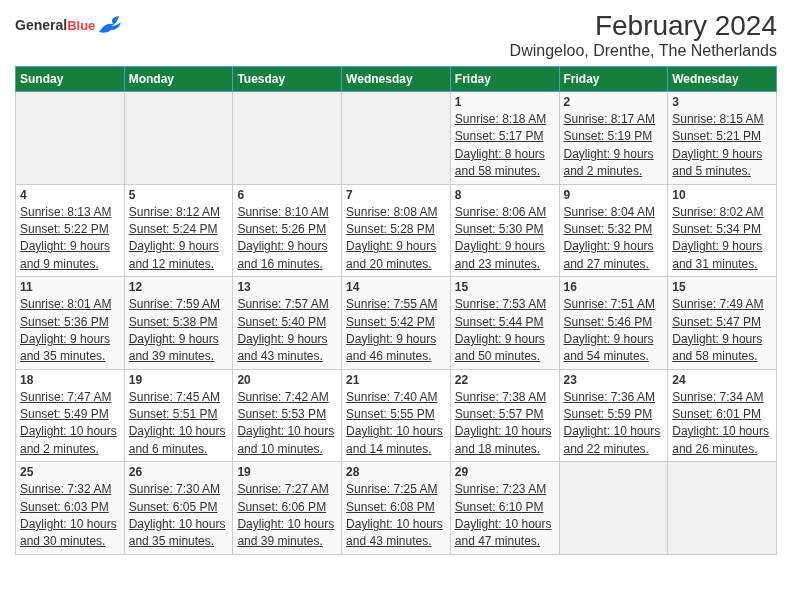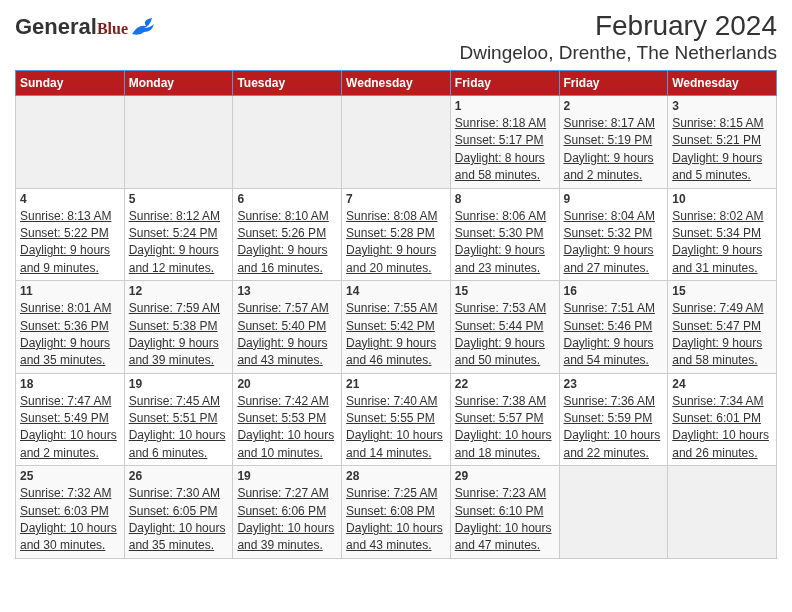--- a/index.html
+++ b/index.html
@@ -16,58 +16,57 @@
       align-items: flex-start;
       margin-bottom: 6px;
     }
     .logo {
       display: flex;
       flex-direction: column;
       align-items: flex-start;
       margin-top: 4px;
     }
     .logo-general {
-      font-size: 22px;
+      font-size: 14px;
       font-weight: bold;
       color: #333;
     }
     .logo-blue {
-      font-size: 16px;
-      font-weight: bold;
-      color: #7f1d1d;
-      font-family: Liberation Serif, serif;
+      font-size: 13px;
+      font-weight: bold;
+      color: #ef4444;
     }
     .logo-bird {
       width: 28px;
       height: 22px;
       margin-left: 2px;
     }
     .logo-row {
       display: flex;
       align-items: center;
     }
     .title-area {
       text-align: right;
     }
     .month-title {
       font-size: 28px;
       font-weight: normal;
       color: #333;
     }
     .location-title {
-      font-size: 19px;
+      font-size: 16px;
       color: #333;
     }
     table {
       width: 100%;
       border-collapse: collapse;
       font-size: 11px;
     }
     thead tr {
-      background-color: #b91c1c;
+      background-color: #15803d;
       color: #fff;
       border-radius: 6px;
     }
     thead th {
       padding: 5px 4px;
       text-align: left;
       font-size: 12px;
       font-weight: bold;
       border: 1px solid #5599d0;
     }

